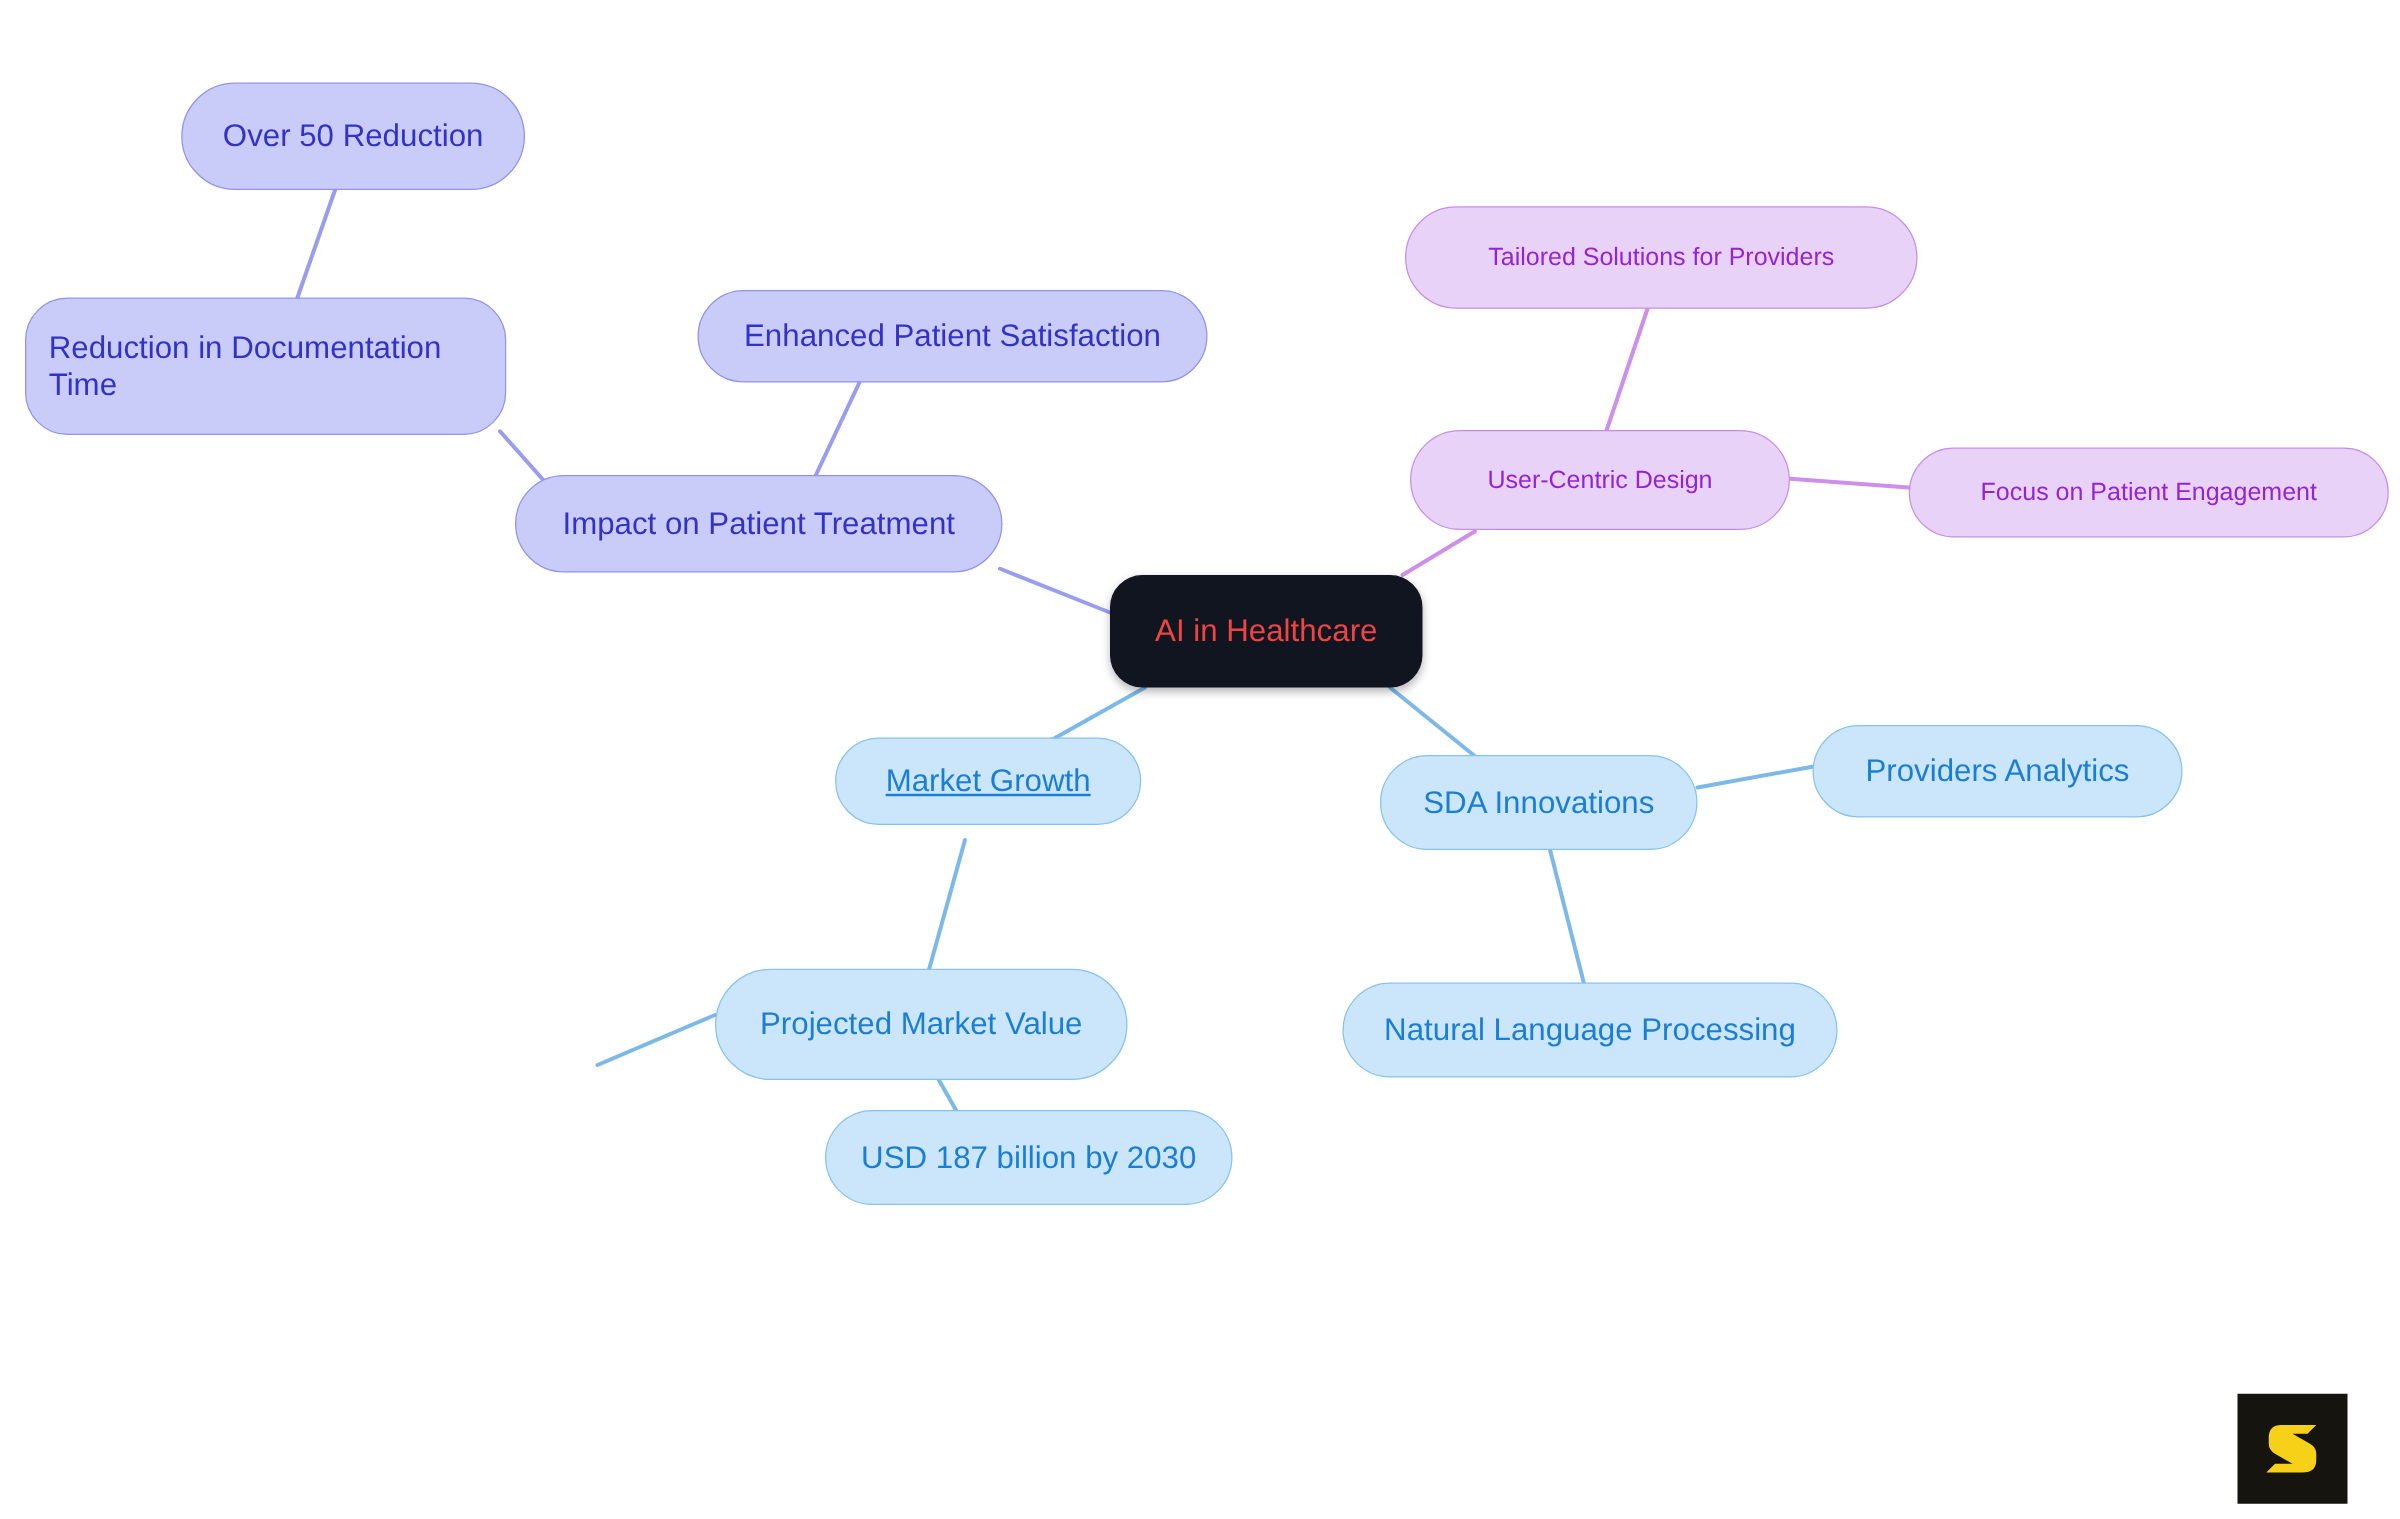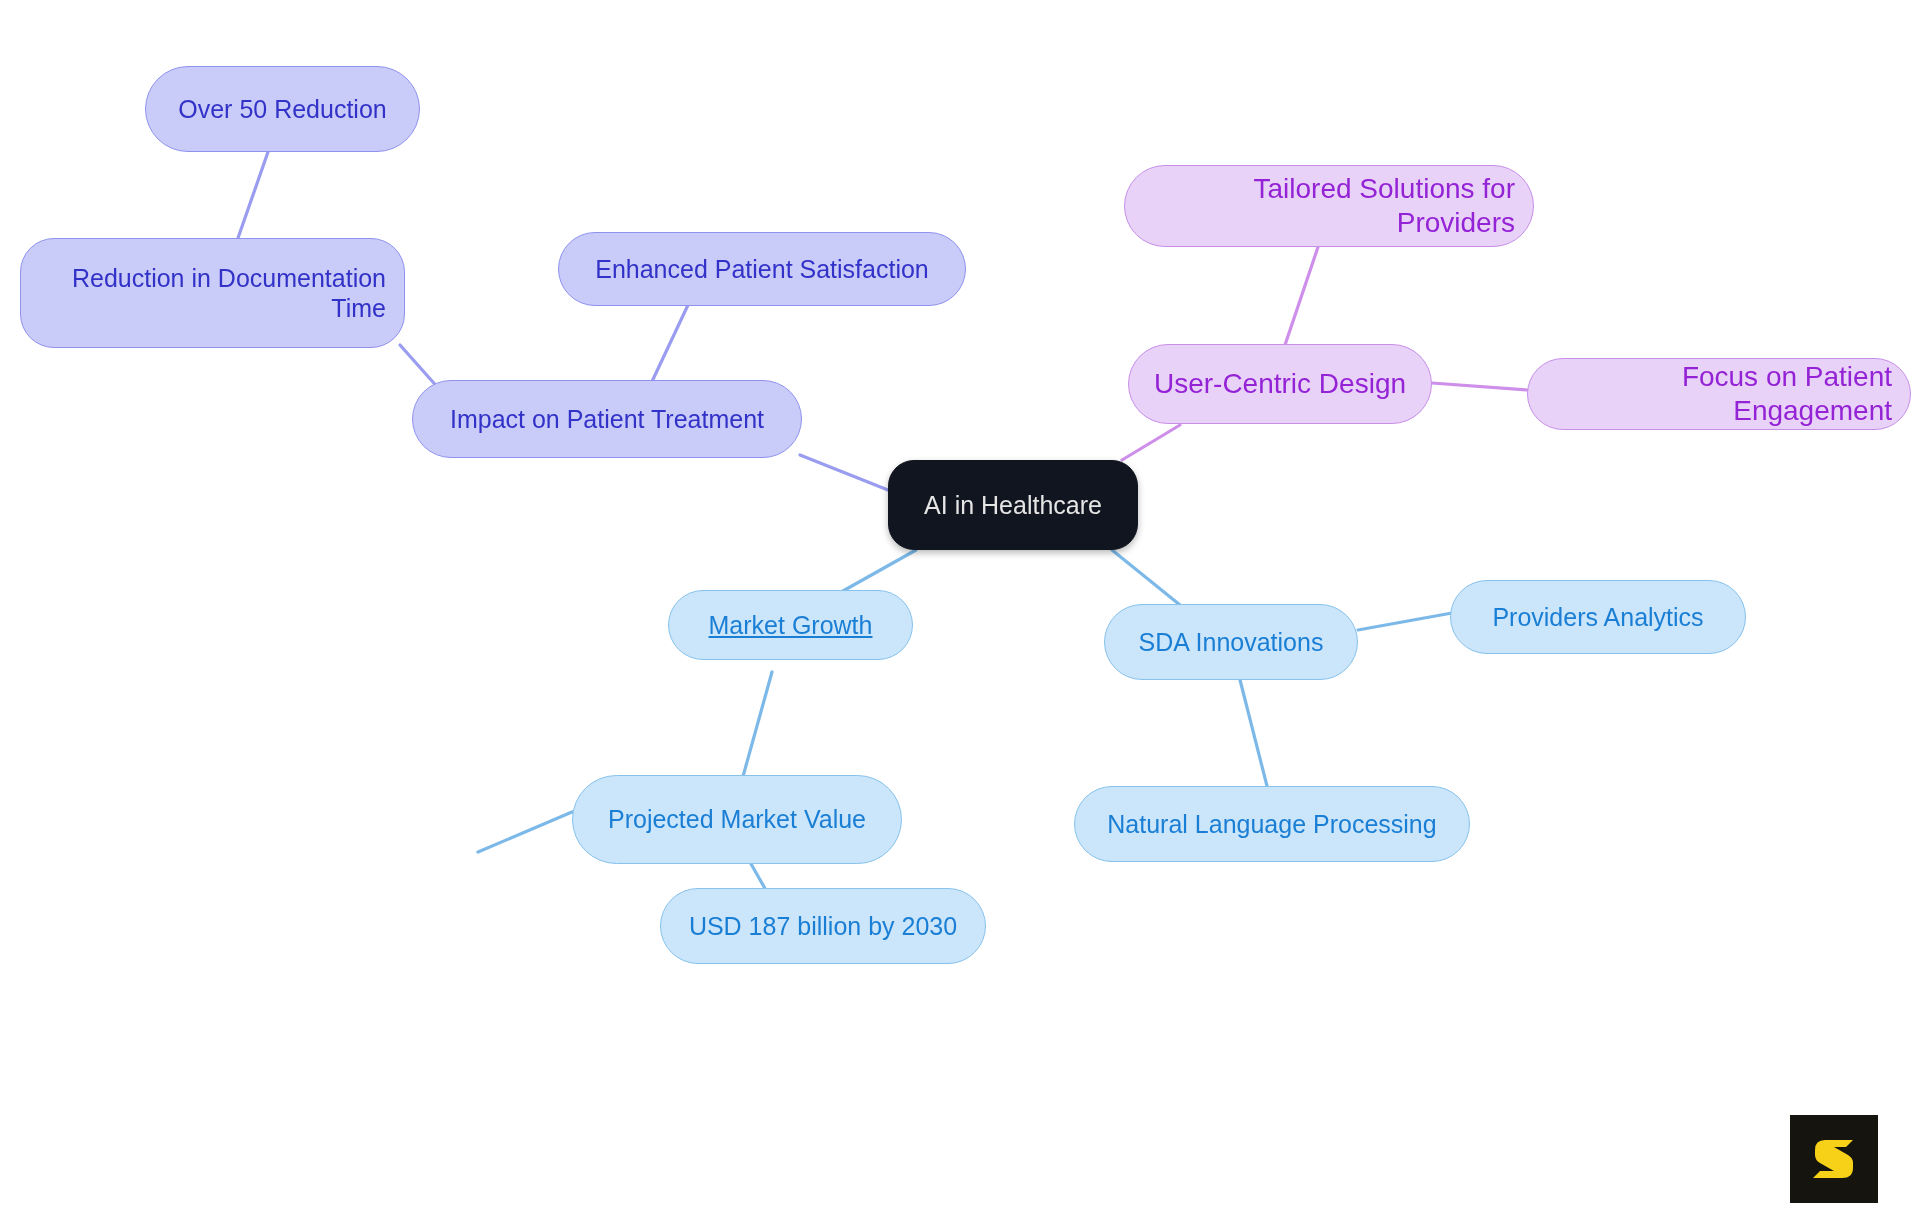--- a/index.html
+++ b/index.html
@@ -28,46 +28,46 @@
     width: 1920px;
     height: 1215px;
     pointer-events: none;
   }
   .node {
     position: absolute;
     box-sizing: border-box;
     display: flex;
     align-items: center;
     justify-content: center;
-    text-align: right;
+    text-align: left;
     border-radius: 999px;
     border: 1.6px solid transparent;
     line-height: 1.22;
     padding: 0 18px;
     white-space: pre-line;
   }
   .node.root {
     background: #11151f;
     border-color: #11151f;
-    color: #e5e5e5;
+    color: #ef4444;
     border-radius: 26px;
     font-size: 25px;
     box-shadow: 0 3px 7px rgba(0,0,0,0.28);
   }
   .node.purple {
     background: #c9cbf8;
     border-color: #8f93ee;
     color: #3232c8;
     font-size: 25px;
   }
   .node.pink {
     background: #e9d2f8;
     border-color: #c78ee8;
     color: #9423d6;
-    font-size: 28px;
+    font-size: 20px;
   }
   .node.blue {
     background: #cbe5fb;
     border-color: #86c2ec;
     color: #1a7fd4;
     font-size: 25px;
   }
   #logo-badge {
     position: absolute;
     left: 1790px;

